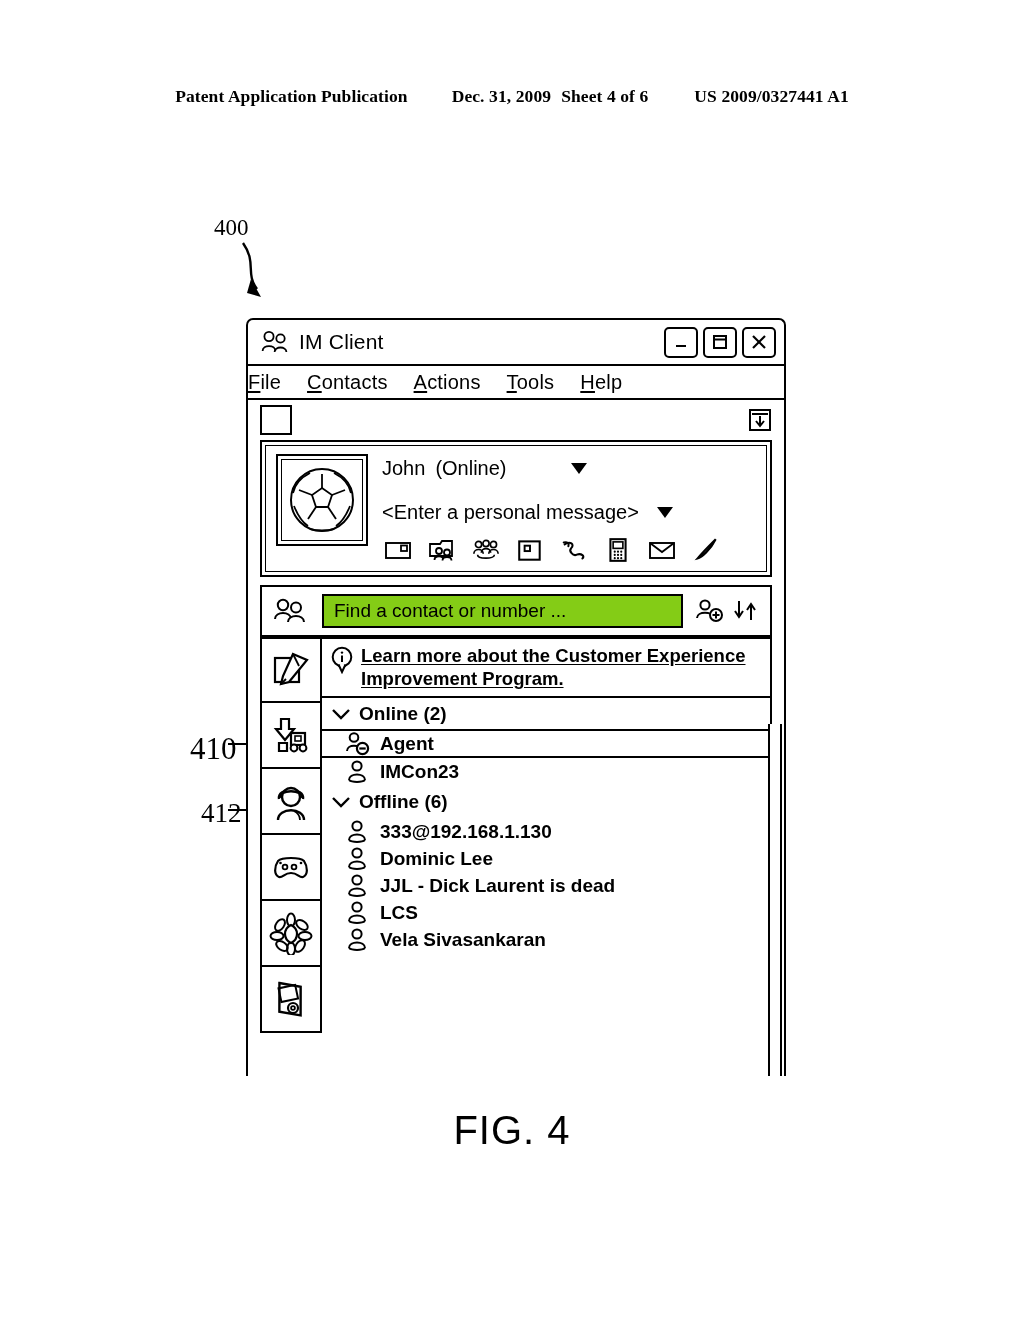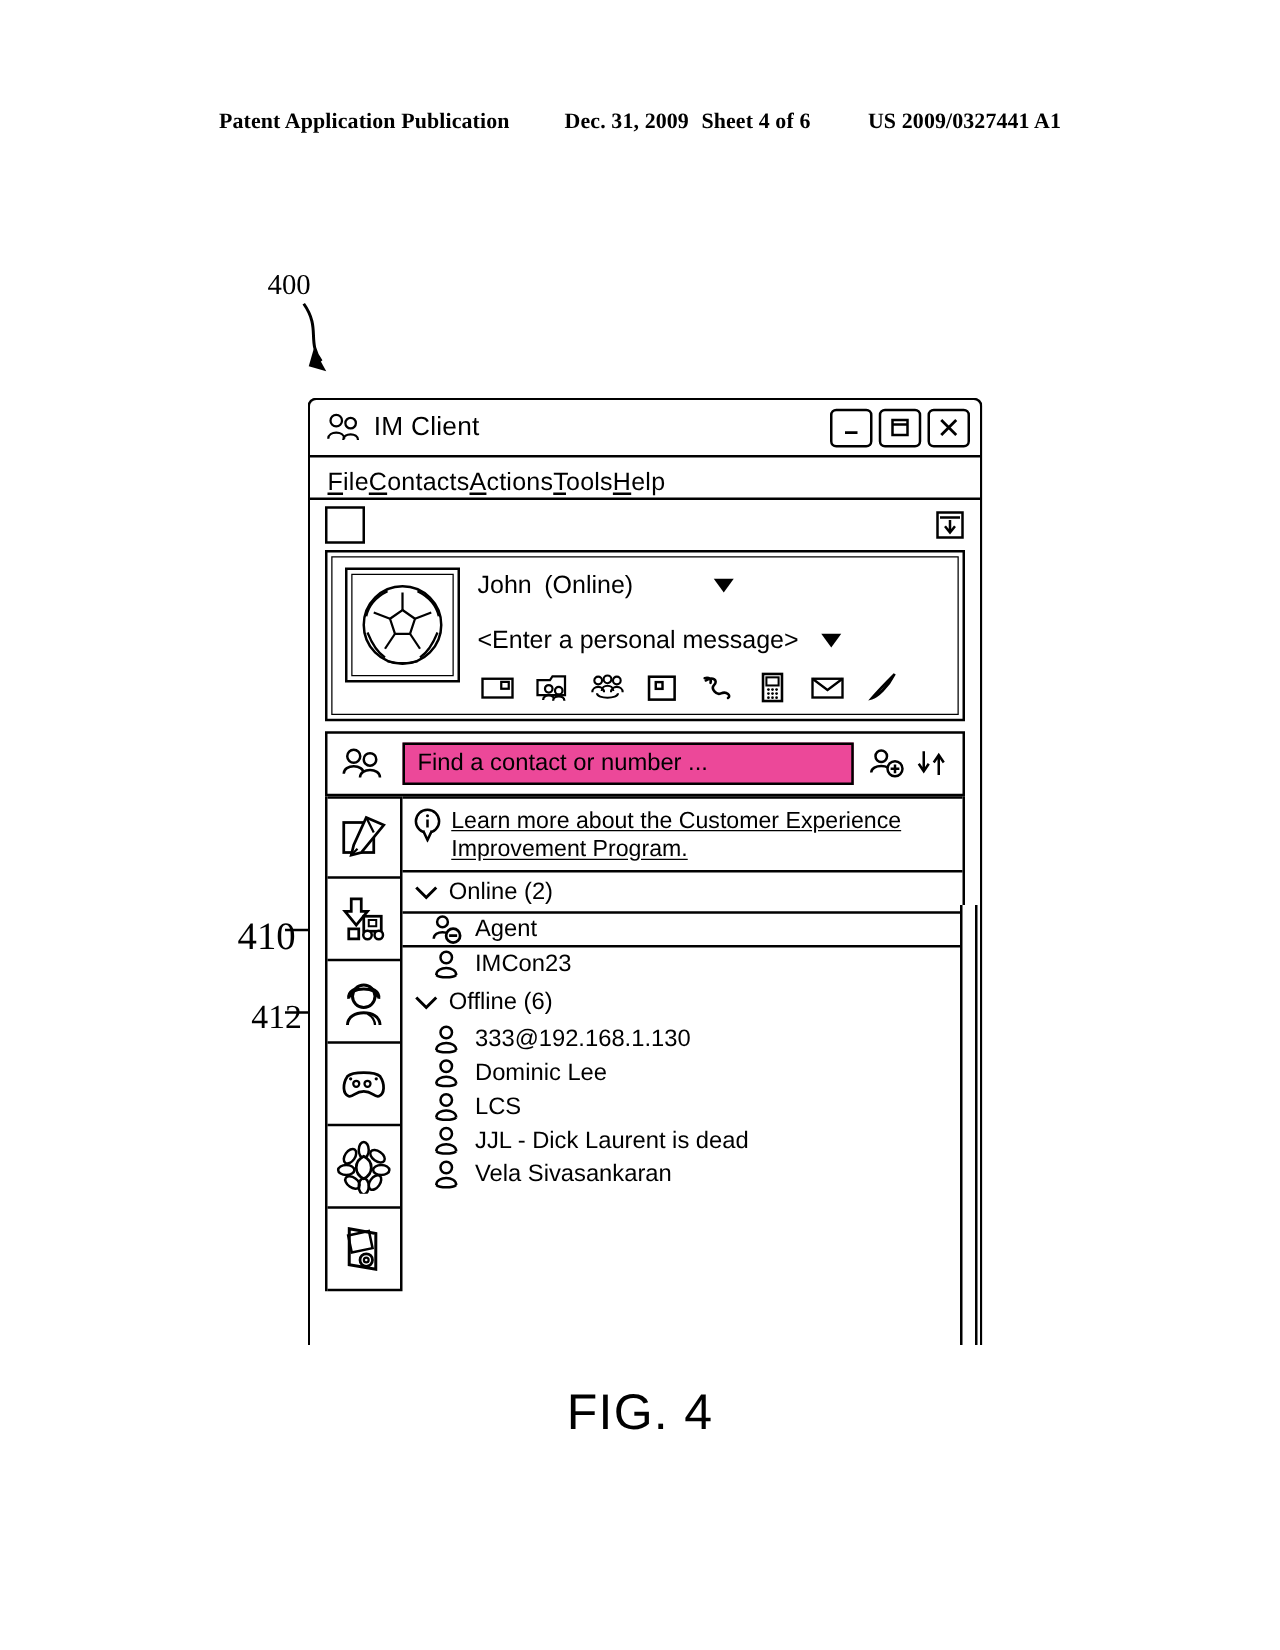--- a/index.html
+++ b/index.html
@@ -71,22 +71,23 @@
     width:34px;height:31px;border:2.2px solid #000;border-radius:5px;
     display:flex;align-items:center;justify-content:center;box-sizing:border-box;
     background:#fff;
   }
   .win-btn svg{display:block;}
 
   
   .menubar{
     height:36px;
     border-top:2.2px solid #000;border-bottom:2.2px solid #000;
-    display:flex;align-items:flex-end;
-    padding-left:14px;box-sizing:border-box;
+    display:flex;align-items:center;
+    box-sizing:border-box;
+    gap:26px;
   }
   .menu-item{font-size:20px;letter-spacing:.2px;white-space:nowrap;}
   .menu-item u{text-underline-offset:2px;}
 
   
   .toprow{
     height:40px;display:flex;align-items:center;
     padding:0 12px 0 12px;box-sizing:border-box;
     position:relative;
   }
@@ -126,42 +127,42 @@
     margin:8px 12px 0 12px;
     border:2.2px solid #000;
     height:52px;display:flex;align-items:center;
     padding:0 10px;box-sizing:border-box;
   }
   .people-icon{width:38px;height:28px;flex:none;}
   .search-box{
     flex:1;margin:0 12px;height:34px;
     border:2.4px solid #000;box-sizing:border-box;
     display:flex;align-items:center;padding-left:10px;
-    font-size:19px;color:#000;background:#ec4899;
+    font-size:19px;color:#000;background:#84cc16;
   }
   .addc-icon{width:30px;height:26px;flex:none;}
   .sort-icon{width:28px;height:26px;flex:none;margin-left:7px;}
 
   
   .bodyrow{display:flex;margin:0 12px 0 12px;}
   .sidebar{
     width:62px;flex:none;
     border-left:2.2px solid #000;border-right:2.2px solid #000;
     box-sizing:border-box;
     background:#fff;
   }
   .side-item{
     height:66px;border-bottom:2.2px solid #000;
     display:flex;align-items:center;justify-content:center;
     box-sizing:border-box;
   }
   .side-item:first-child{border-top:2.2px solid #000;}
   .side-item svg{width:44px;height:44px;display:block;}
 
-  .listcol{flex:1;border-right:2.2px solid #000;box-sizing:border-box;}
+  .listcol{flex:1;border-right:2.2px solid #000;box-sizing:border-box;font-weight:bold;}
   .banner{
     border-top:2.2px solid #000;border-bottom:2.2px solid #000;
     display:flex;padding:5px 6px 6px 8px;box-sizing:border-box;
   }
   .info-icon{width:24px;height:28px;flex:none;margin-top:2px;}
   .banner-text{margin-left:7px;font-size:18.5px;line-height:1.25;}
   .banner-text span{text-decoration:underline;text-underline-offset:2px;}
   .group-hdr{
     display:flex;align-items:center;height:33px;
     border-bottom:2.2px solid #000;
@@ -491,29 +492,29 @@
             <path d="M5 21 C8 23.5, 18 23.5, 21 21" stroke="#000" stroke-width="2" fill="none"></path>
           </svg>
           <span class="c-name">Dominic Lee</span>
         </div>
         <div class="contact-row">
           <svg class="c-icon" viewBox="0 0 26 26">
             <circle cx="13" cy="7" r="4.6" stroke="#000" stroke-width="2" fill="none"></circle>
             <path d="M5 21 C5 13.5, 21 13.5, 21 21" stroke="#000" stroke-width="2" fill="none"></path>
             <path d="M5 21 C8 23.5, 18 23.5, 21 21" stroke="#000" stroke-width="2" fill="none"></path>
           </svg>
-          <span class="c-name">LCS</span>
+          <span class="c-name">JJL - Dick Laurent is dead</span>
         </div>
         <div class="contact-row">
           <svg class="c-icon" viewBox="0 0 26 26">
             <circle cx="13" cy="7" r="4.6" stroke="#000" stroke-width="2" fill="none"></circle>
             <path d="M5 21 C5 13.5, 21 13.5, 21 21" stroke="#000" stroke-width="2" fill="none"></path>
             <path d="M5 21 C8 23.5, 18 23.5, 21 21" stroke="#000" stroke-width="2" fill="none"></path>
           </svg>
-          <span class="c-name">JJL - Dick Laurent is dead</span>
+          <span class="c-name">LCS</span>
         </div>
         <div class="contact-row">
           <svg class="c-icon" viewBox="0 0 26 26">
             <circle cx="13" cy="7" r="4.6" stroke="#000" stroke-width="2" fill="none"></circle>
             <path d="M5 21 C5 13.5, 21 13.5, 21 21" stroke="#000" stroke-width="2" fill="none"></path>
             <path d="M5 21 C8 23.5, 18 23.5, 21 21" stroke="#000" stroke-width="2" fill="none"></path>
           </svg>
           <span class="c-name">Vela Sivasankaran</span>
         </div>
 

